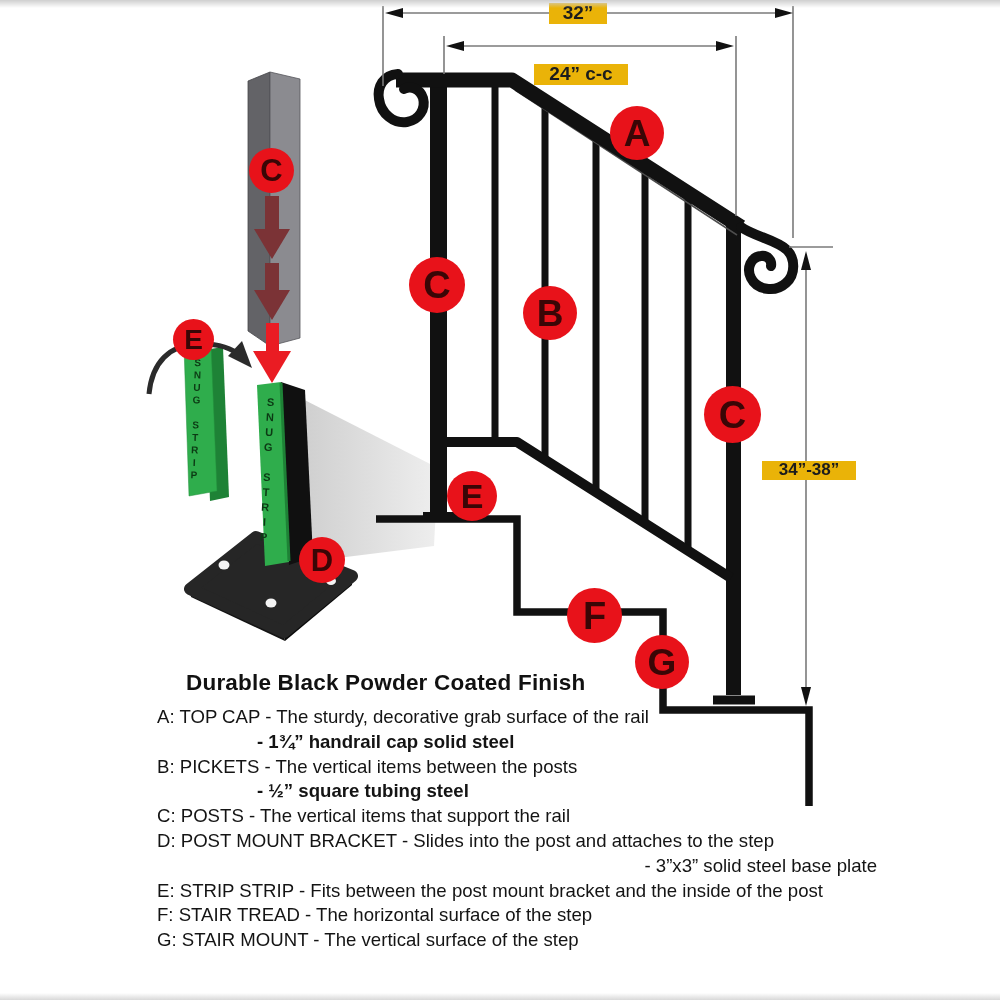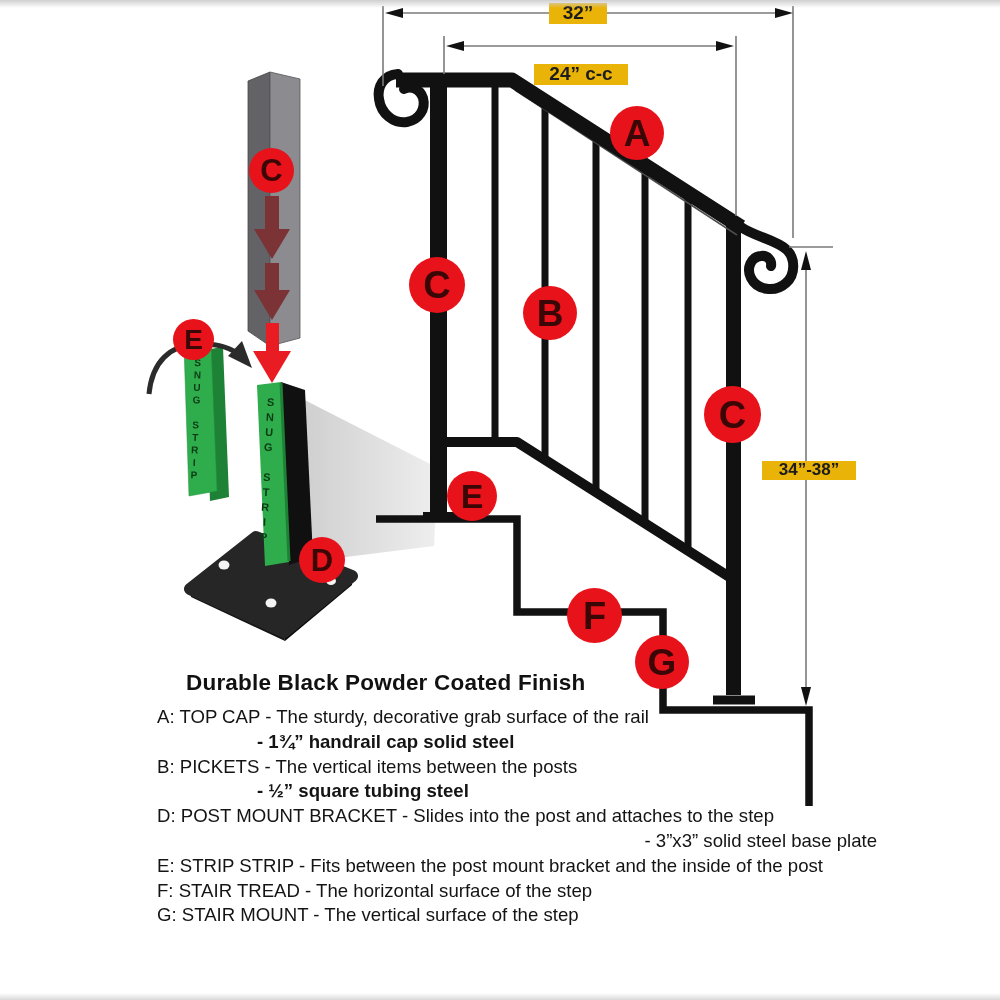--- a/index.html
+++ b/index.html
@@ -134,20 +134,21 @@
   <div class="marker" style="left:567px;top:588px;width:55px;height:55px;background:#e8121a;color:#3a0606;font-size:38px;">F</div>
   <div class="marker" style="left:635px;top:635px;width:54px;height:54px;background:#e8121a;color:#3a0606;font-size:37px;">G</div>
 
   <div class="caption" style="left:170px;top:670px;margin-left:16px;">Durable Black Powder Coated Finish</div>
 
   <div class="legend">
     <div class="lg-row"><b>A: TOP CAP</b> <span>- The sturdy, decorative grab surface of the rail</span></div>
     <div class="lg-row lg-sub"><span>- 1¾” handrail cap solid steel</span></div>
     <div class="lg-row"><b>B: PICKETS</b> <span>- The vertical items between the posts</span></div>
     <div class="lg-row lg-sub"><span>- ½” square tubing steel</span></div>
+    <div class="lg-row"><b>C: POSTS</b> <span>- The vertical items that support the rail</span></div>
     <div class="lg-row"><b>D: POST MOUNT BRACKET</b> <span>- Slides into the post and attaches to the step</span></div>
     <div class="lg-row lg-sub-deep"><span>- 3”x3” solid steel base plate</span></div>
     <div class="lg-row"><b>E: STRIP STRIP</b> <span>- Fits between the post mount bracket and the inside of the post</span></div>
     <div class="lg-row"><b>F: STAIR TREAD</b> <span>- The horizontal surface of the step</span></div>
     <div class="lg-row"><b>G: STAIR MOUNT</b> <span>- The vertical surface of the step</span></div>
   </div>
 
   <div class="edge-strip edge-top"></div>
   <div class="edge-strip edge-bottom"></div>
 </div>

